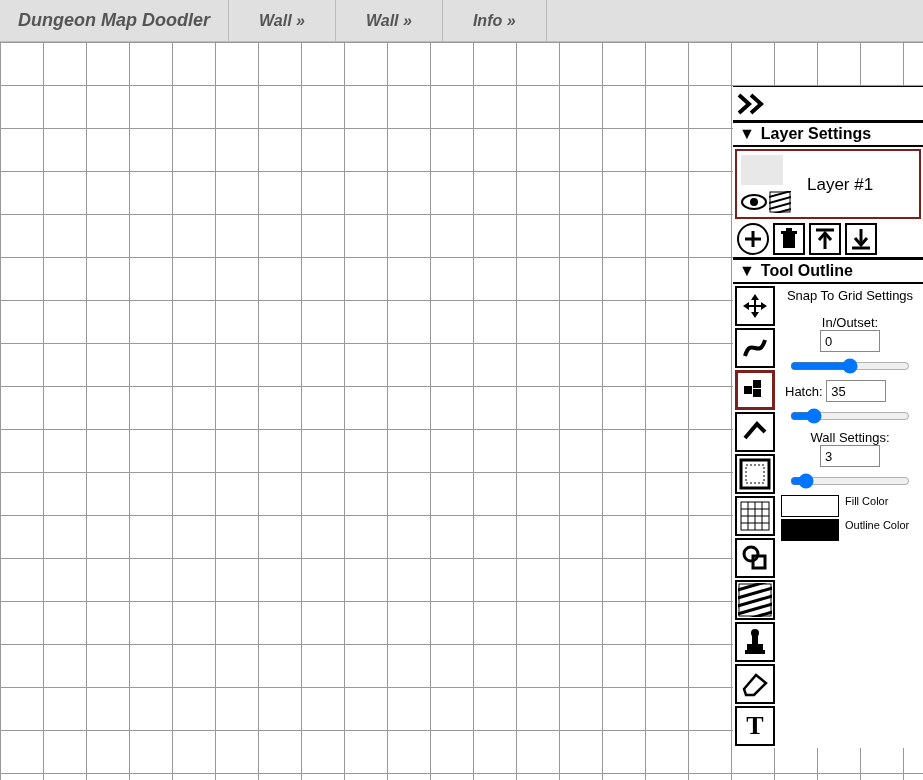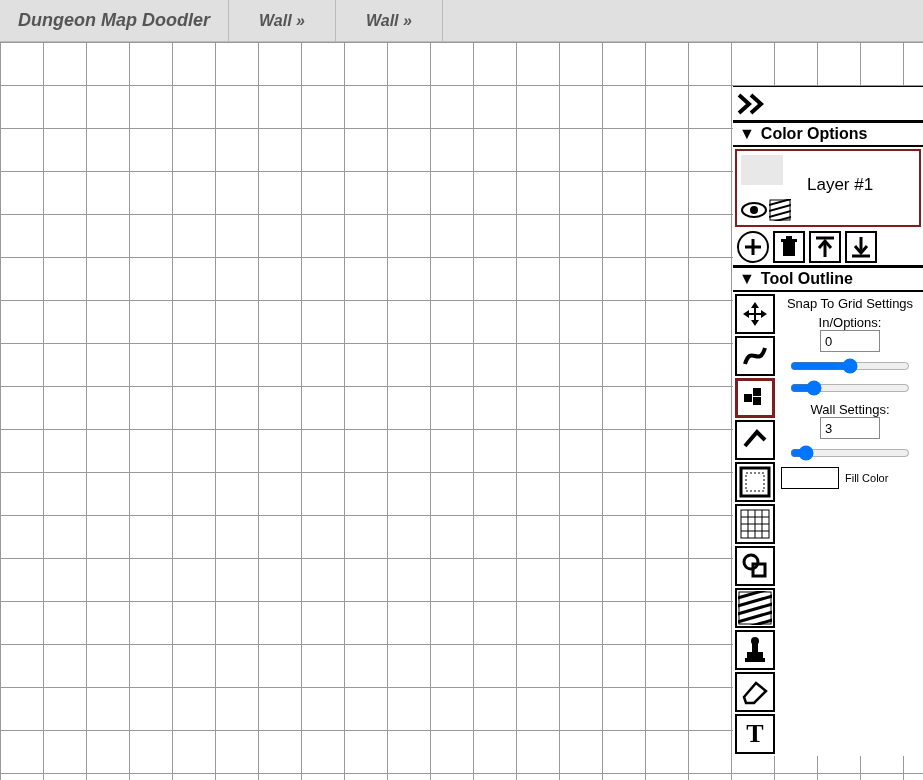--- a/index.html
+++ b/index.html
@@ -88,21 +88,21 @@
     font-size: 16px;
     padding: 2px 6px;
     display: flex;
     align-items: center;
     gap: 6px;
   }
 
   .layer-box {
     border: 2px solid #7b1f1f;
     margin: 2px;
-    height: 78px;
+    height: 70px;
     position: relative;
     background: #fff;
   }
   .layer-thumb {
     position: absolute;
     top: 4px;
     left: 4px;
     width: 42px;
     height: 30px;
     background: #e8e8e8;
@@ -176,21 +176,20 @@
     font-size: 13px;
     padding-left: 4px;
   }
   .slider {
     width: 120px;
     margin: 6px auto;
     display: block;
   }
   .color-row {
     display: flex;
-    align-items: center;
     gap: 6px;
     margin: 2px 0;
     font-size: 11px;
   }
   .swatch {
     width: 58px;
     height: 22px;
     border: 1px solid #000;
   }
   .swatch.white { background: #fff; }
@@ -198,37 +197,38 @@
 
   svg { display:block; }
 </style>
 </head>
 <body>
 
 <div class="menubar">
   <div class="title">Dungeon Map Doodler</div>
   <div class="menu-item">Wall »</div>
   <div class="menu-item">Wall »</div>
+  <div class="menu-item">Info »</div>
   <div class="spacer"></div>
 </div>
 
 <div class="canvas"></div>
 
 <div class="panel">
 
   <div class="panel-collapse-tab">
     <svg width="32" height="22">
       <path d="M2 2 L12 11 L2 20" stroke="#000" stroke-width="4" fill="none"></path>
       <path d="M14 2 L24 11 L14 20" stroke="#000" stroke-width="4" fill="none"></path>
     </svg>
   </div>
 
   <div class="section-header">
     <span>▼</span>
-    <span>Color Options</span>
+    <span>Layer Settings</span>
   </div>
 
   <div class="layer-box">
     <div class="layer-thumb"></div>
     <div class="layer-icons">
       <svg width="26" height="18">
         <ellipse cx="13" cy="9" rx="12" ry="7" fill="none" stroke="#000" stroke-width="2"></ellipse>
         <circle cx="13" cy="9" r="4" fill="#000"></circle>
       </svg>
       <svg width="22" height="22">
@@ -363,32 +363,40 @@
 
       <div class="tool-btn">
         <svg width="28" height="28">
           <text x="14" y="22" text-anchor="middle" font-family="Georgia,serif" font-size="26" font-weight="bold" fill="#000">T</text>
         </svg>
       </div>
 
     </div>
 
     <div class="tool-settings">
-      <div style="margin-bottom:4px;">Snap To Grid Settings</div>
-
-      <div>In/Options:</div>
+      <div style="margin-bottom:12px;">Snap To Grid Settings</div>
+
+      <div>In/Outset:</div>
       <input type="number" class="num-input" value="0" style="">
       <input type="range" class="slider" min="0" max="100" value="50" style="">
 
+      <div style="text-align:left; padding-left:4px;">
+        <span>Hatch:</span>
+        <input type="number" class="num-input" value="35" style="">
+      </div>
       <input type="range" class="slider" min="0" max="100" value="15" style="">
 
       <div>Wall Settings:</div>
       <input type="number" class="num-input" value="3" style="">
       <input type="range" class="slider" min="0" max="100" value="8" style="">
 
       <div class="color-row">
         <div class="swatch white"></div>
         <span>Fill Color</span>
       </div>
+      <div class="color-row">
+        <div class="swatch black"></div>
+        <span style="line-height:1.1;">Outline Color</span>
+      </div>
     </div>
   </div>
 
 </div>
 
 </body></html>

